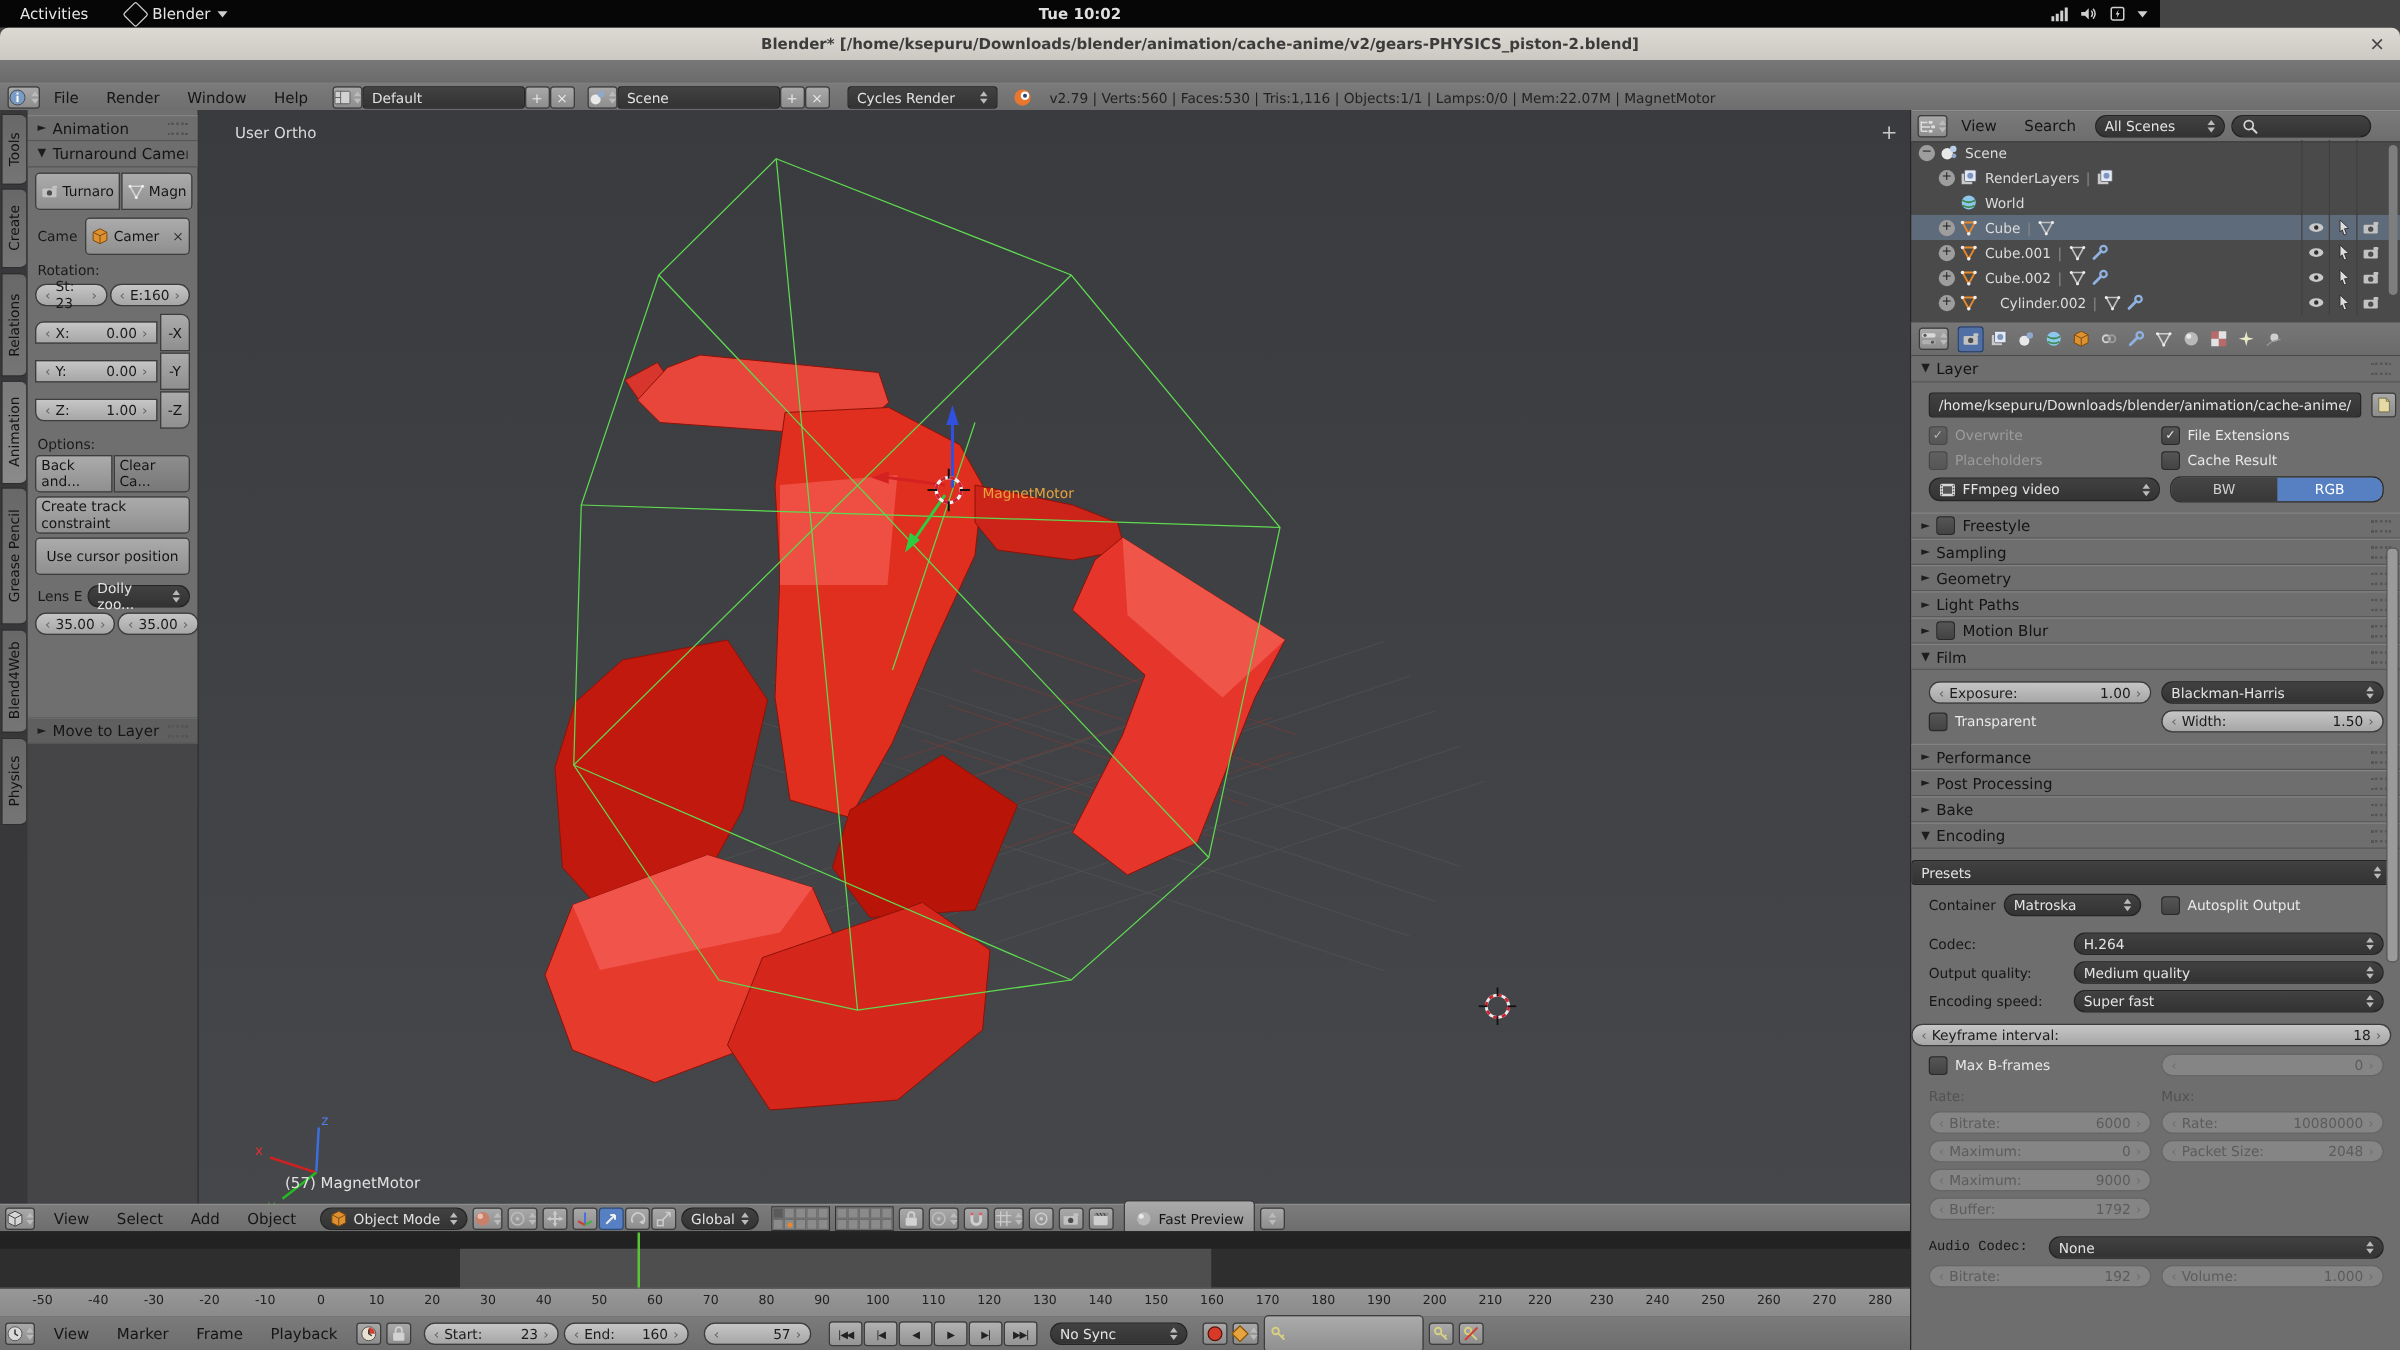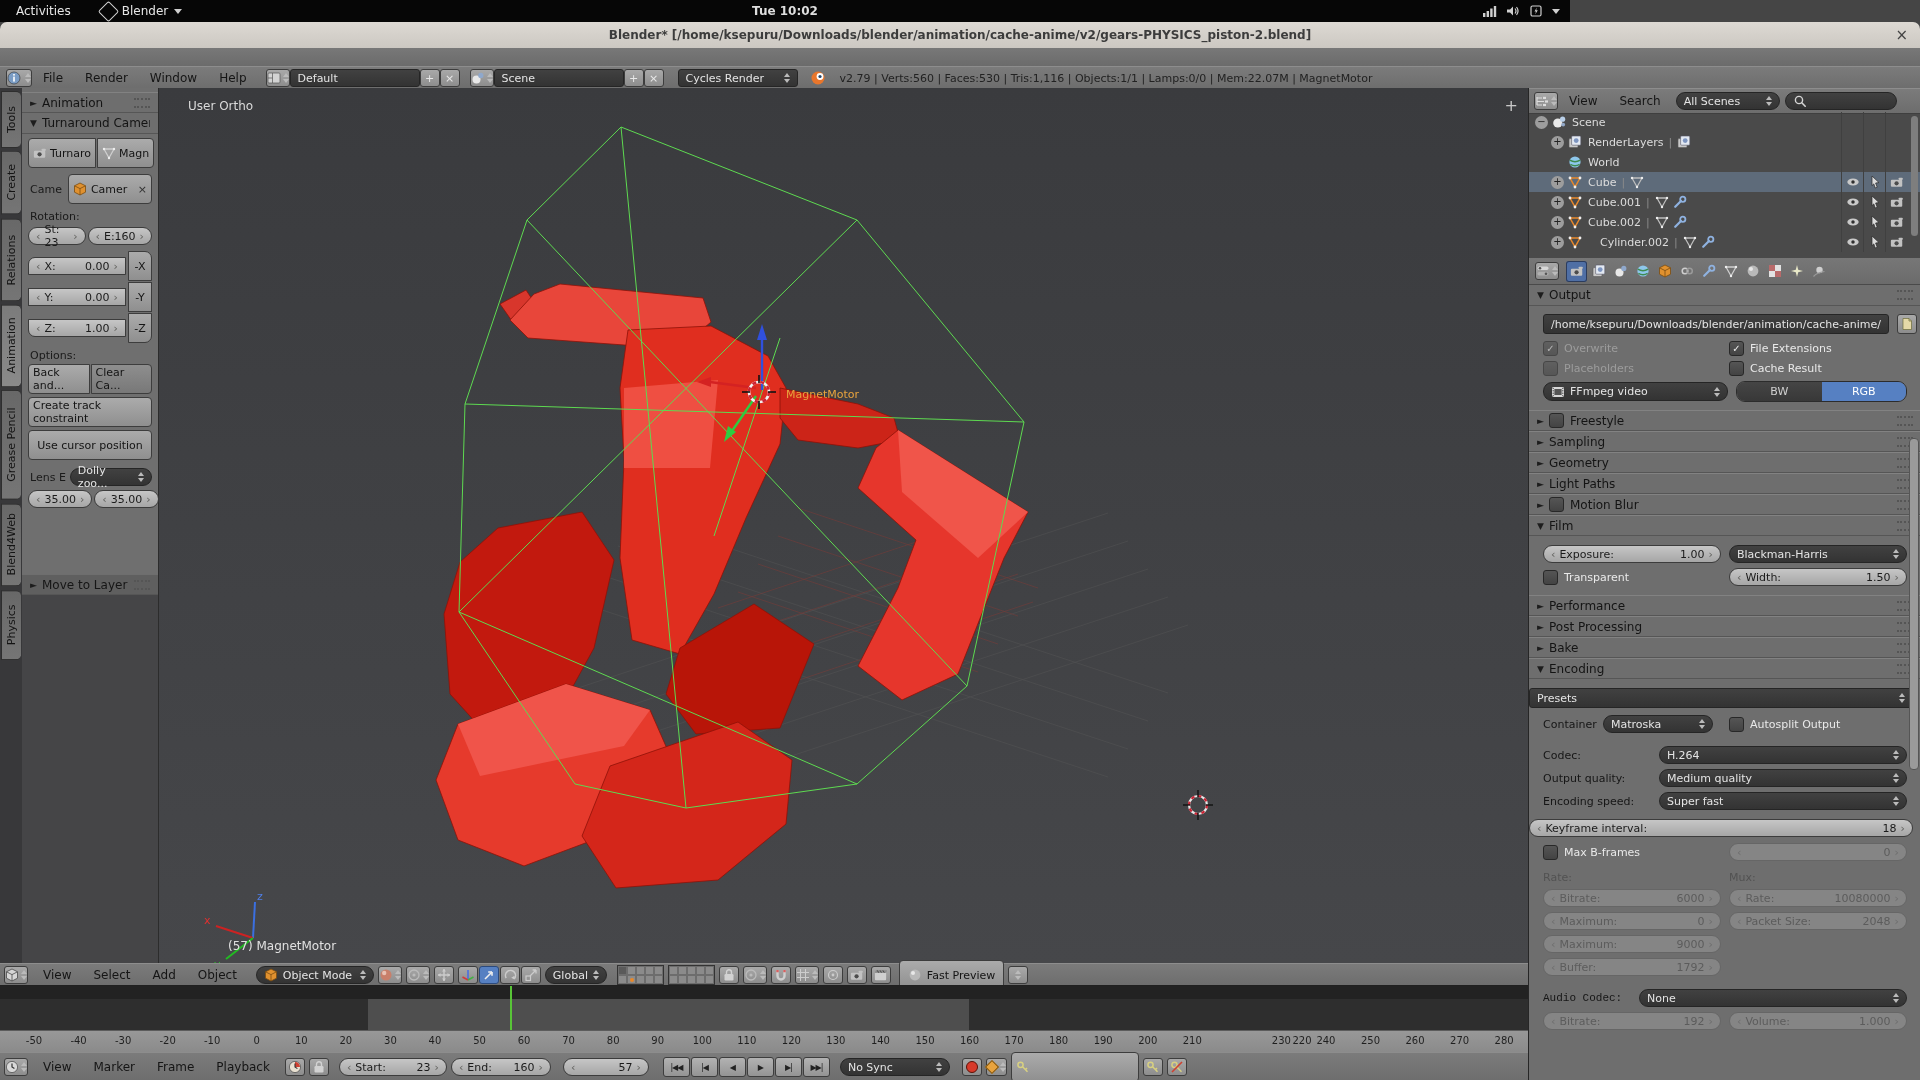--- a/index.html
+++ b/index.html
@@ -1,19 +1,19 @@
 <!DOCTYPE html>
 <html><head>
 <meta charset="utf-8">
 <style>
   html,body{margin:0;padding:0;background:#111;}
   #app{position:relative;width:1920px;height:1080px;overflow:hidden;
        font-family:"DejaVu Sans",sans-serif;background:#454545;-webkit-font-smoothing:antialiased;}
   
-  #gnome{position:absolute;left:0;top:0;width:1570px;height:22px;background:#060606;color:#e6e6e6;
+  #gnome{position:absolute;left:0;top:0;width:1728px;height:22px;background:#060606;color:#e6e6e6;
          display:flex;align-items:center;font-size:12px;}
   #gnome .gleft{display:flex;align-items:center;gap:18px;padding-left:10px;}
   #gnome .gitem{padding:0 6px;cursor:default;display:flex;align-items:center;gap:6px;}
   .blogo{width:13px;height:13px;border:1.5px solid #cfcfcf;transform:rotate(45deg);border-radius:2px;display:inline-block;}
   .caret{width:0;height:0;border-left:4px solid transparent;border-right:4px solid transparent;border-top:5px solid #cfcfcf;display:inline-block;}
   #gclock{position:absolute;left:50%;transform:translateX(-50%);font-weight:bold;color:#dedede;}
   #gtray{position:absolute;right:10px;top:0;height:22px;display:flex;align-items:center;gap:9px;}
   
   #titlebar{position:absolute;left:0;top:22px;width:1920px;height:26px;
             background:linear-gradient(#ddd9d3,#ccc8c2);border-bottom:1px solid #9a968f;
@@ -660,21 +660,21 @@
       <span class="tick" style="left: 791.35px;">120</span>
       <span class="tick" style="left: 835.9px;">130</span>
       <span class="tick" style="left: 880.45px;">140</span>
       <span class="tick" style="left: 925px;">150</span>
       <span class="tick" style="left: 969.55px;">160</span>
       <span class="tick" style="left: 1014.1px;">170</span>
       <span class="tick" style="left: 1058.65px;">180</span>
       <span class="tick" style="left: 1103.2px;">190</span>
       <span class="tick" style="left: 1147.75px;">200</span>
       <span class="tick" style="left: 1192.3px;">210</span>
-      <span class="tick" style="left: 1302px;">220</span>
+      <span class="tick" style="left: 1232px;">220</span>
       <span class="tick" style="left: 1281.4px;">230</span>
       <span class="tick" style="left: 1325.95px;">240</span>
       <span class="tick" style="left: 1370.5px;">250</span>
       <span class="tick" style="left: 1415.05px;">260</span>
       <span class="tick" style="left: 1459.6px;">270</span>
       <span class="tick" style="left: 1504.15px;">280</span>
     </div>
   <div id="thdr" class="hdr">
     <span class="ibtn">
         <span class="icon">
@@ -1176,21 +1176,21 @@
                 <path d="M1.5 12.5 Q5 8.5 12.5 7.5" stroke="#9a9a9a" fill="none" stroke-width="1.2"></path>
               </svg>
             </span>
           </span>
         </span>
     </div>
     <div class="pbody">
 
       <div class="phead" style="border-top:none;">
         <span class="tri">▼</span>
-          <span>Output</span>
+          <span>Layer</span>
           <span class="grip"></span>
       </div>
       <div class="prow" style="margin-top:8px;">
         <span class="dd" style="flex:1;border-radius:3px;height:20px;">
             <span style="overflow:hidden;white-space:nowrap;">/home/ksepuru/Downloads/blender/animation/cache-anime/</span>
           </span>
         <span class="ibtn" style="height:20px;">
             <span class="icon">
               <svg viewBox="0 0 14 14">
                 <path d="M3 1.5 9 1.5 11.5 4 11.5 12.5 3 12.5Z" fill="#e5d9a8" stroke="#6b6b3a" stroke-width="0.7"></path>

